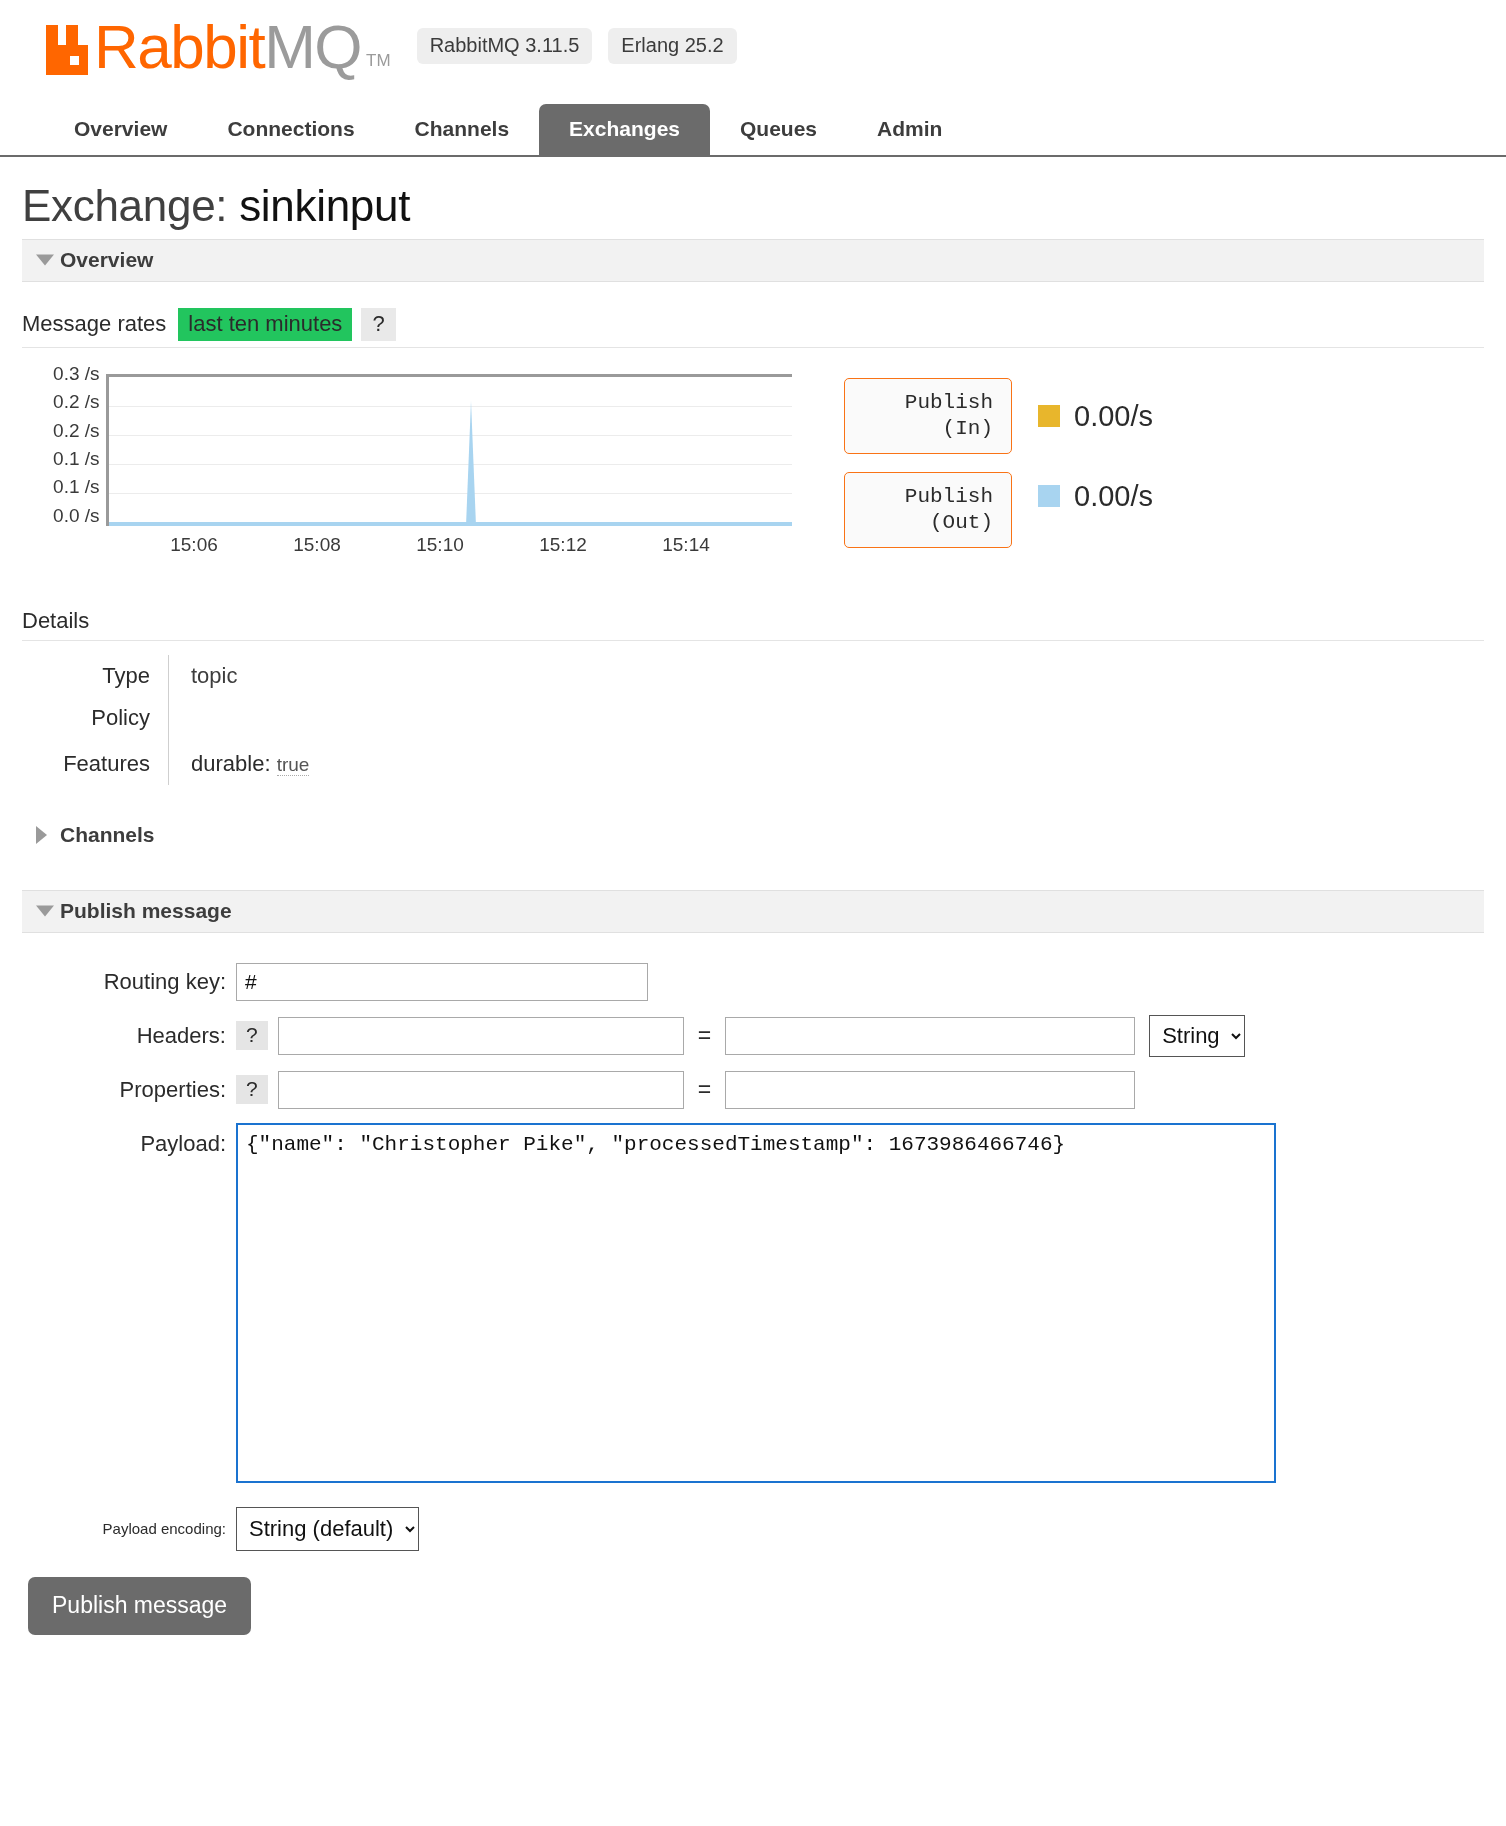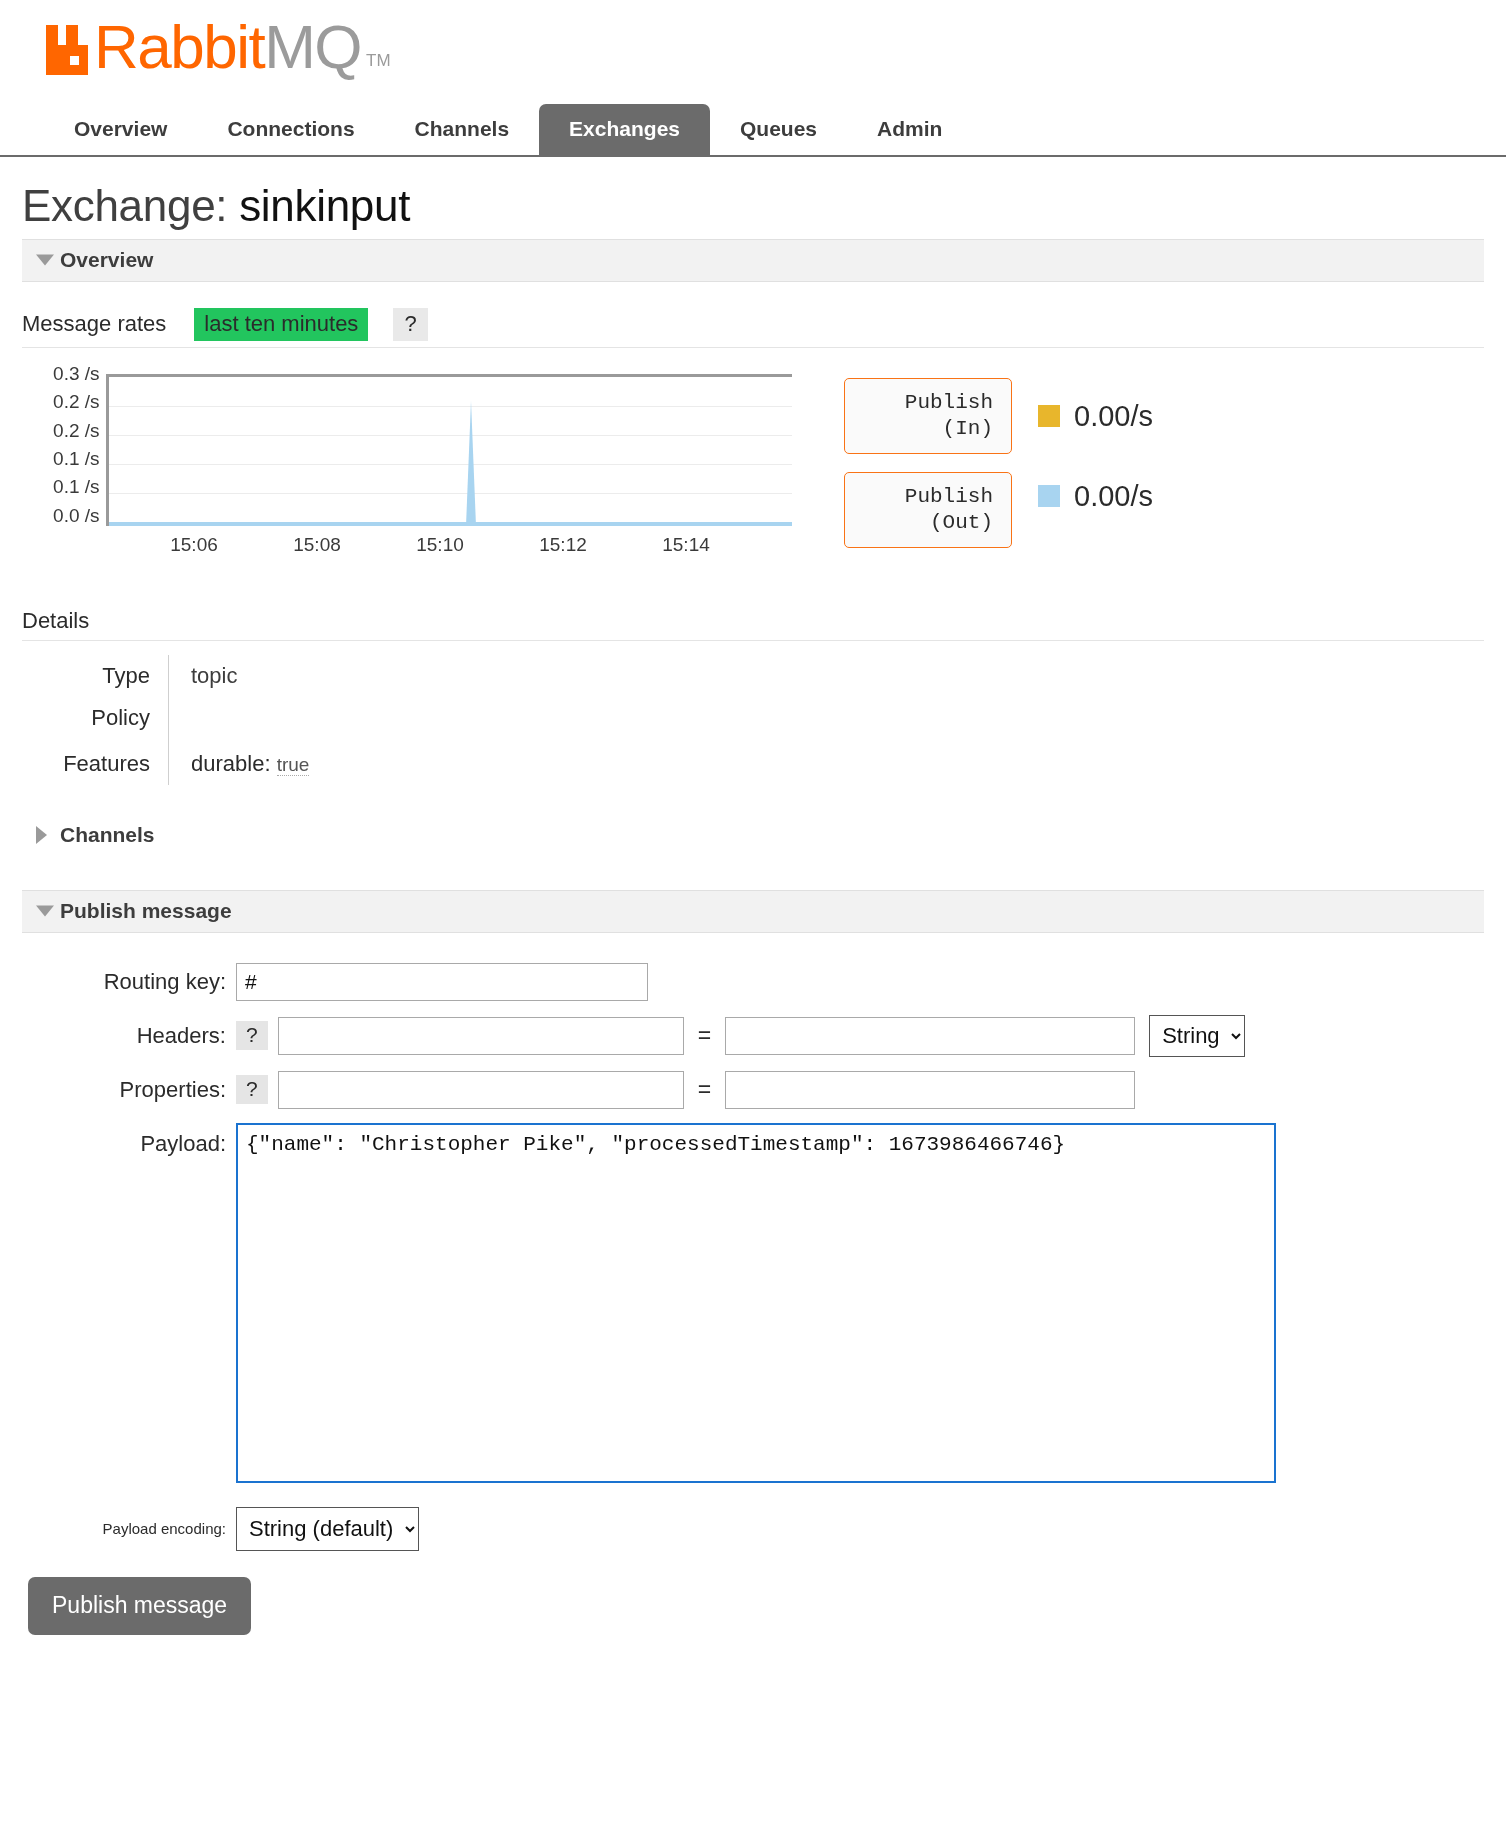--- a/index.html
+++ b/index.html
@@ -118,21 +118,21 @@
     border-top: 9px solid transparent;
     border-bottom: 9px solid transparent;
     border-left: 11px solid #9a9a9a;
   }
 
   
   .rates-row {
     margin: 26px 22px 0 22px;
     display: flex;
     align-items: center;
-    gap: 16px;
+    gap: 0;
     border-bottom: 1px solid #e4e4e4;
     padding-bottom: 6px;
   }
   .rates-label { font-size: 22px; color: #2b2b2b; padding-right: 12px; }
   .rates-chip {
     background: #22c55e;
     font-size: 22px;
     color: #2b2b2b;
     padding: 3px 10px 4px 10px;
     cursor: pointer;
@@ -381,20 +381,24 @@
       <svg width="46" height="54" viewBox="0 0 46 54">
         <path d="M2 2 h12 v20 h8 V2 h12 v20 h10 v30 H2 Z" fill="#f60"></path>
         <rect x="26" y="33" width="9" height="9" fill="#fff"></rect>
       </svg>
     </span>
     <span class="logo-text">
       <span class="logo-rabbit">Rabbit</span>
         <span class="logo-mq">MQ</span>
         <span class="logo-tm">TM</span>
     </span>
+  </div>
+  <div class="version-badges">
+    <span class="badge">RabbitMQ 3.11.5</span>
+    <span class="badge">Erlang 25.2</span>
   </div>
 </div>
 
 <div class="nav">
   <div class="nav-item">Overview</div>
   <div class="nav-item">Connections</div>
   <div class="nav-item">Channels</div>
   <div class="nav-item active">Exchanges</div>
   <div class="nav-item">Queues</div>
   <div class="nav-item">Admin</div>

